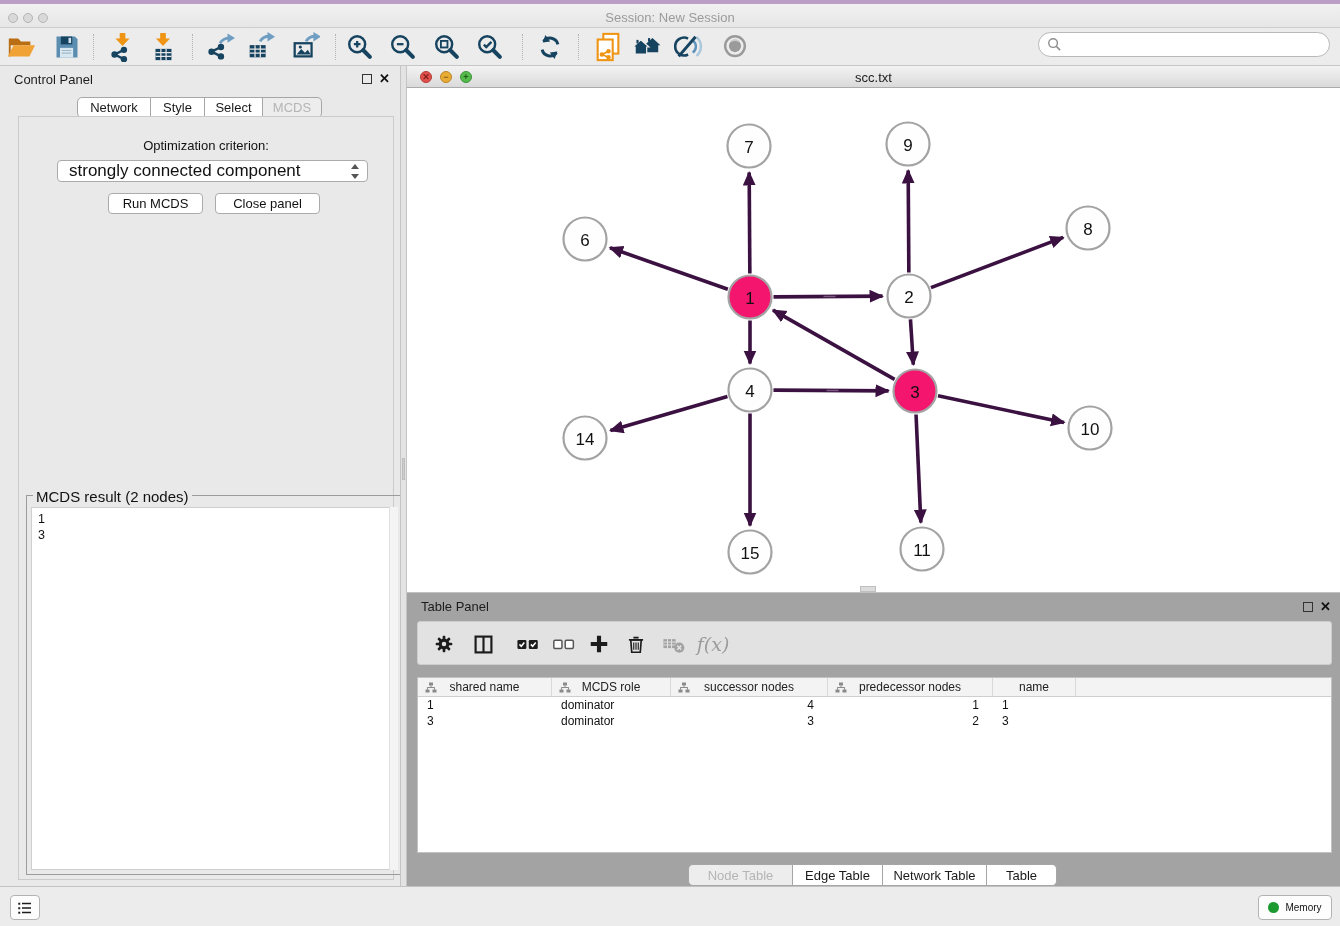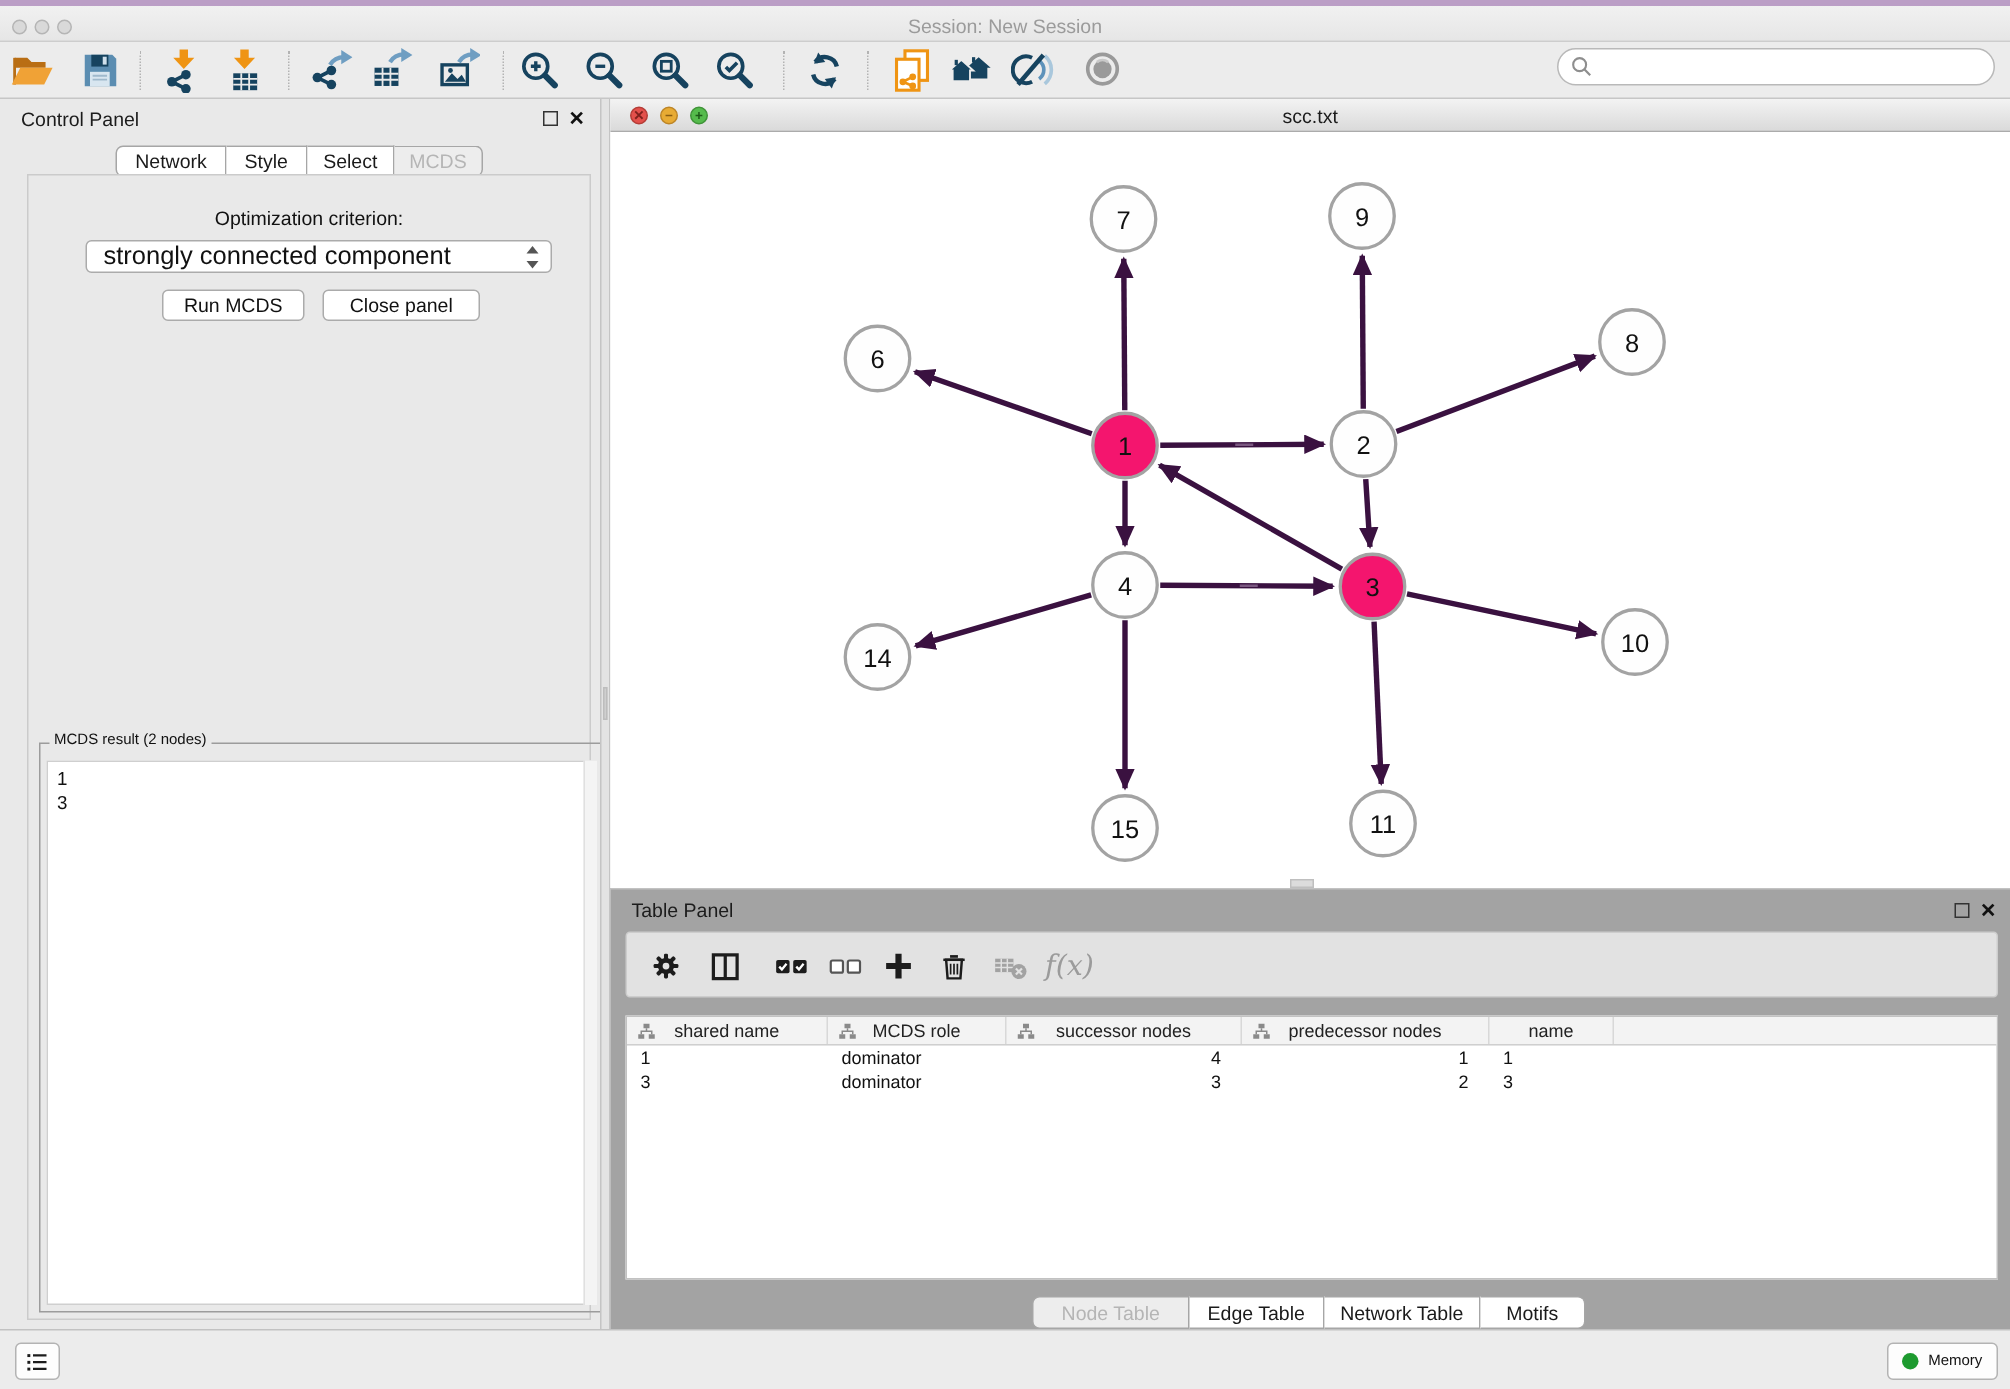--- a/index.html
+++ b/index.html
@@ -44,21 +44,21 @@
   .opt-label{position:absolute;left:0;right:0;top:21px;text-align:center;font-size:13px;color:#111;}
   .dropdown{position:absolute;left:38px;top:43px;width:311px;height:22px;background:#fff;
     border:1px solid #ababab;border-radius:4px;display:flex;align-items:center;
     padding-left:11px;font-size:17px;color:#111;}
   .dd-stepper{position:absolute;right:6px;top:2px;width:12px;height:16px;}
   .dd-stepper svg{display:block}
   .cp-btn{position:absolute;top:76px;height:21px;background:#fff;border:1px solid #ababab;
     border-radius:4px;font-size:13px;color:#111;display:flex;align-items:center;justify-content:center;}
   .result-group{position:absolute;left:7px;top:378px;width:377px;height:380px;border:1px solid #9c9c9c;}
   .result-legend{position:absolute;left:6px;top:-8px;background:#e9e9e9;padding:0 3px;
-    font-size:10px;color:#111;}
+    font-size:15px;color:#111;}
   .result-text{position:absolute;left:4px;right:4px;top:11px;bottom:4px;background:#fff;
     border:1px solid #cfcfcf;font-size:12.5px;color:#111;line-height:16px;padding:3px 0 0 6px;}
   .result-scrollbar{position:absolute;right:0;top:0;bottom:0;width:9px;background:#f4f4f4;
     border-left:1px solid #e0e0e0;}
   
   .v-splitter{position:absolute;left:400px;top:66px;width:7px;height:820px;background:#e3e3e3;
     border-left:1px solid #c4c4c4;border-right:1px solid #c4c4c4;}
   .v-grip{position:absolute;left:1px;top:392px;width:3px;height:22px;background:#cfcfcf;
     border:1px solid #bdbdbd;}
   
@@ -480,21 +480,21 @@
           <div class="td" style="width: 157px; justify-content: flex-end; padding: 0px 14px 0px 0px;">3</div>
           <div class="td" style="width: 165px; justify-content: flex-end; padding: 0px 14px 0px 0px;">2</div>
           <div class="td" style="width: 83px; justify-content: flex-start; padding: 0px 0px 0px 9px;">3</div>
         </div>
       </div>
   </div>
   <div class="tp-tabs">
       <div class="seg sel" style="width: 105px;">Node Table</div>
       <div class="seg" style="width: 90px;">Edge Table</div>
       <div class="seg" style="width: 104px;">Network Table</div>
-      <div class="seg" style="width: 70px;">Motifs</div>
+      <div class="seg" style="width: 70px;">Table</div>
     </div>
 </div>
 
 <div class="status-bar">
   <div class="sb-btn" style="left:10px;width:30px">
     <svg width="18" height="18" viewBox="0 0 24 24">
         <g stroke="#1c1c1c" stroke-width="2">
           <path d="M8 6h12M8 12h12M8 18h12"></path>
         </g>
         <g fill="#1c1c1c">

